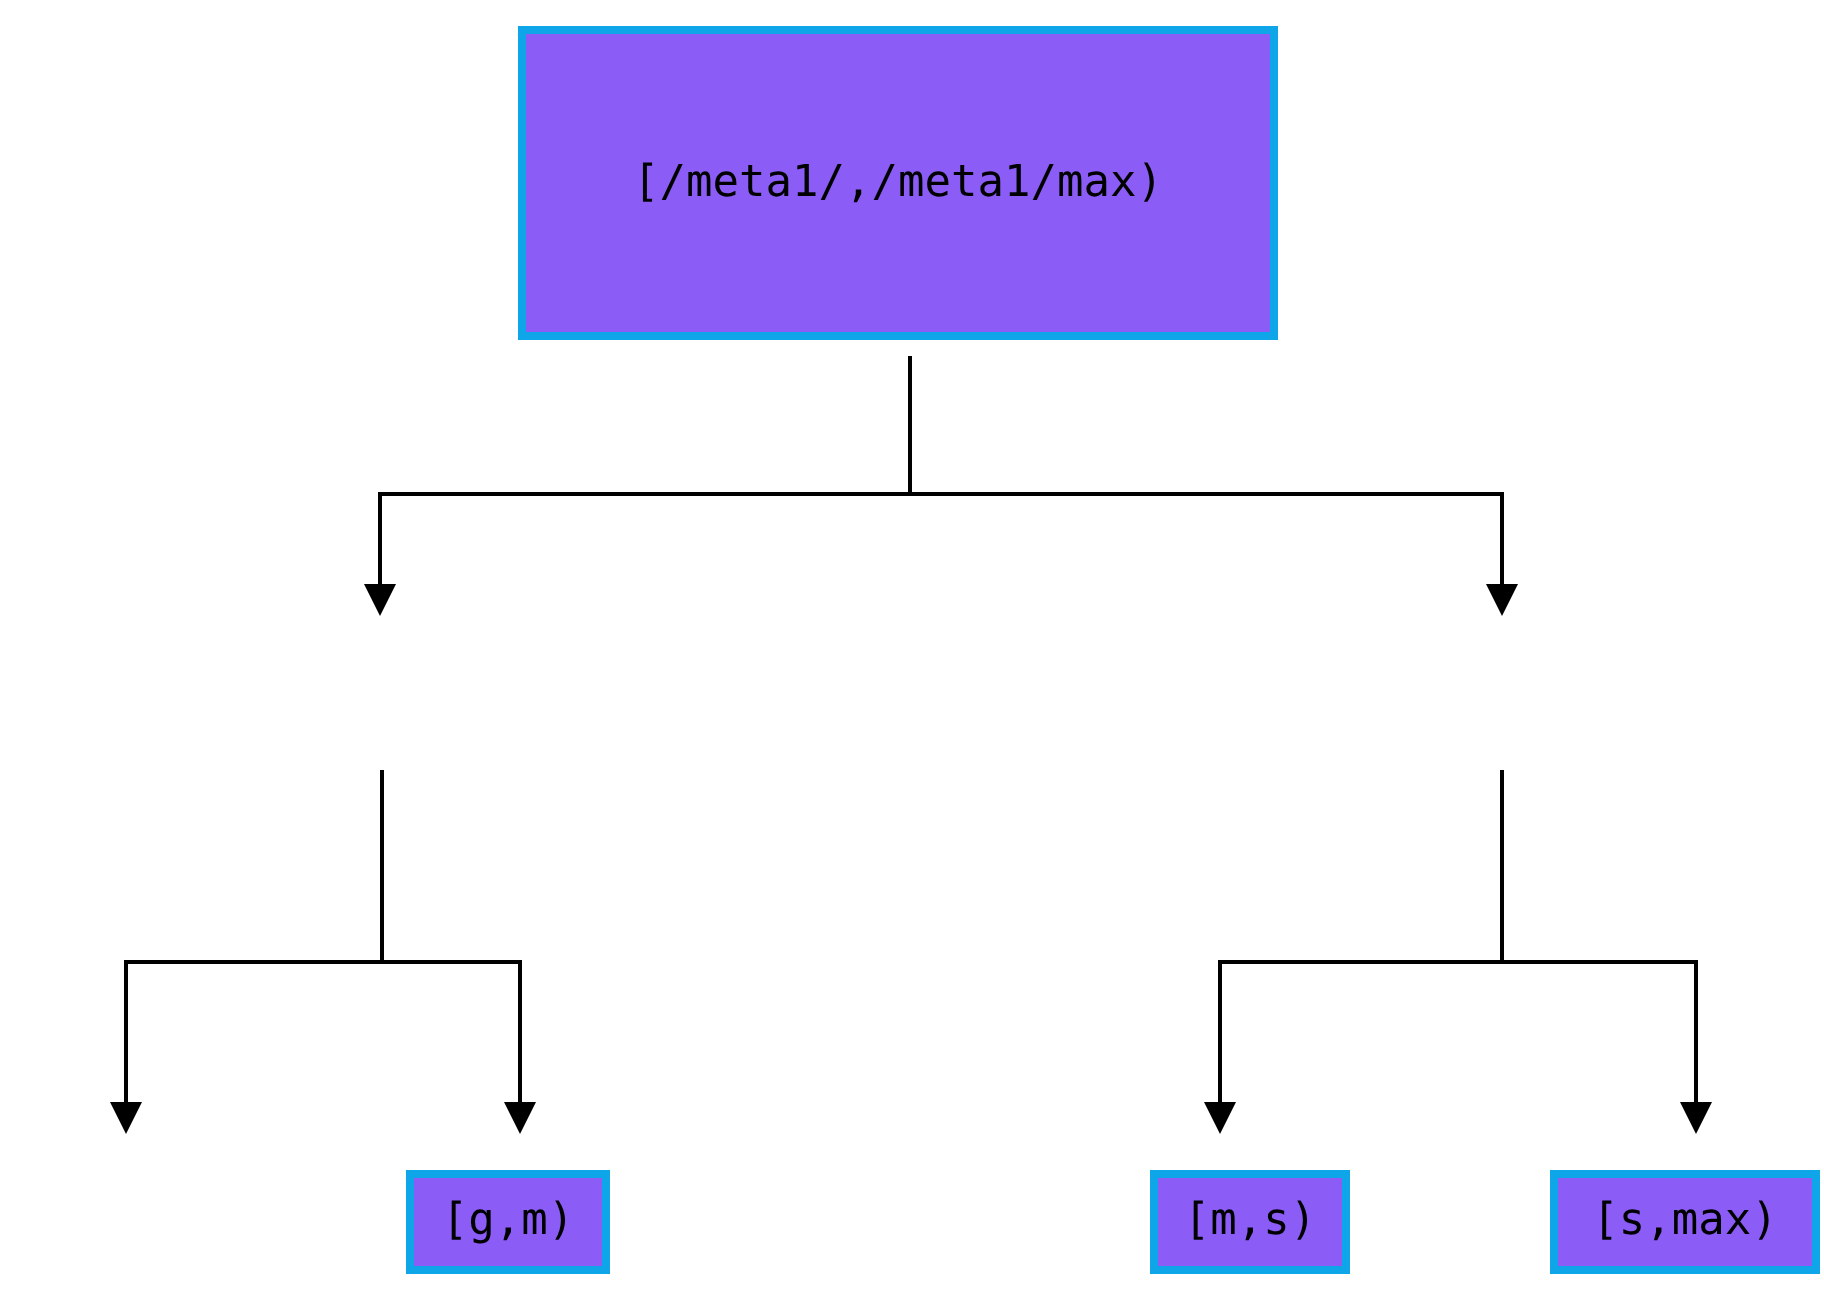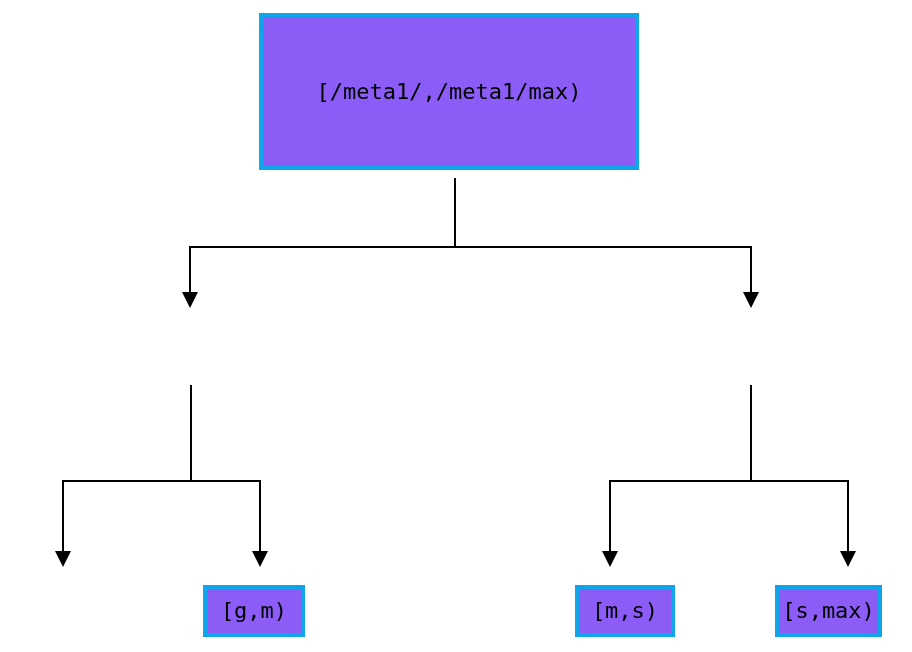--- a/index.html
+++ b/index.html
@@ -34,21 +34,21 @@
     line-height: 1;
     color: #000000;
     white-space: nowrap;
   }
   #root-node  { left: 259px; top: 13px;  width: 380px; height: 157px; }
   #mid-left   { left: 22px;  top: 325px; width: 325px; height: 52px;  }
   #mid-right  { left: 583px; top: 325px; width: 319px; height: 52px;  }
   #leaf-0     { left: 8px;   top: 585px; width: 99px;  height: 52px;  }
   #leaf-1     { left: 203px; top: 585px; width: 102px; height: 52px;  }
   #leaf-2     { left: 553px; top: 585px; width: 100px; height: 52px; margin-left: 22px;  }
-  #leaf-3     { left: 775px; top: 585px; width: 107px; height: 52px;  }
+  #leaf-3     { left: 775px; top: 585px; width: 135px; height: 52px;  }
 </style>
 </head>
 <body>
 
 <div class="canvas">
 
   <svg class="edges" width="912" height="652" viewBox="0 0 912 652">
     <g stroke="#000000" stroke-width="2" fill="none">
 
       <path d="M455,178 L455,248"></path>

